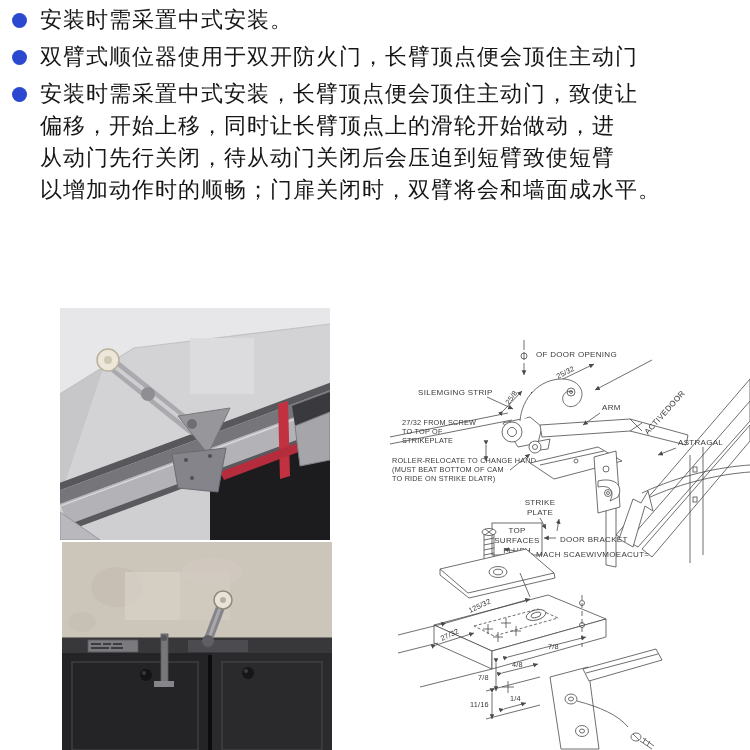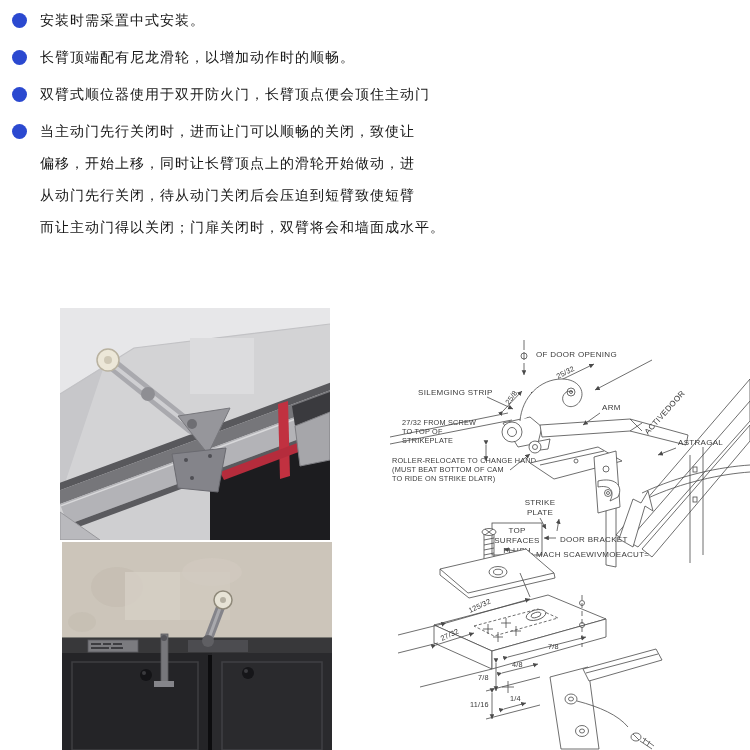--- a/index.html
+++ b/index.html
@@ -2,21 +2,21 @@
 <html><head>
 <meta charset="utf-8">
 <style>
   html,body{margin:0;padding:0;background:#ffffff;}
   #page{position:relative;width:750px;height:750px;background:#ffffff;overflow:hidden;
         font-family:"Liberation Sans","DejaVu Sans",sans-serif;color:#141414;}
   
   #bullets{position:absolute;left:0;top:0;width:740px;padding:4px 0 0 12px;box-sizing:border-box;}
   .b-item{display:flex;align-items:flex-start;margin-bottom:5px;}
   .b-dot{flex:0 0 auto;width:15px;height:15px;border-radius:50%;background:#2b49d0;margin:9px 13px 0 0;}
-  .b-text{font-size:14px;line-height:32px;letter-spacing:1px;color:#161616;}
+  .b-text{font-size:22px;line-height:32px;letter-spacing:1px;color:#161616;}
   .b-line{white-space:nowrap;}
   
   .photo{position:absolute;display:block;}
   #photo1{left:60px;top:308px;}
   #photo2{left:62px;top:542px;}
   #diagram{position:absolute;left:390px;top:335px;}
   .dg-t{font-size:8px;fill:#3a3a3a;letter-spacing:.3px;font-family:"Liberation Sans","DejaVu Sans",sans-serif;}
   .dg-s{font-size:7.3px;fill:#3a3a3a;letter-spacing:.2px;font-family:"Liberation Sans","DejaVu Sans",sans-serif;}
 </style>
 </head>
@@ -27,36 +27,30 @@
   <div id="bullets">
     <div class="b-item">
       <span class="b-dot"></span>
       <div class="b-text">
         <div class="b-line">安装时需采置中式安装。</div>
       </div>
     </div>
     <div class="b-item">
       <span class="b-dot"></span>
       <div class="b-text">
-        <div class="b-line">长臂顶端配有尼龙滑轮，以增加动作时的顺畅。</div>
-      </div>
-    </div>
-    <div class="b-item">
-      <span class="b-dot"></span>
-      <div class="b-text">
         <div class="b-line">双臂式顺位器使用于双开防火门，长臂顶点便会顶住主动门</div>
       </div>
     </div>
     <div class="b-item">
       <span class="b-dot"></span>
       <div class="b-text">
-        <div class="b-line">当主动门先行关闭时，进而让门可以顺畅的关闭，致使让</div>
+        <div class="b-line">安装时需采置中式安装，长臂顶点便会顶住主动门，致使让</div>
         <div class="b-line">偏移，开始上移，同时让长臂顶点上的滑轮开始做动，进</div>
         <div class="b-line">从动门先行关闭，待从动门关闭后会压迫到短臂致使短臂</div>
-        <div class="b-line">而让主动门得以关闭；门扉关闭时，双臂将会和墙面成水平。</div>
+        <div class="b-line">以增加动作时的顺畅；门扉关闭时，双臂将会和墙面成水平。</div>
       </div>
     </div>
   </div>
 
   <svg id="photo1" class="photo" width="270" height="232" viewBox="0 0 270 232">
     <rect width="270" height="232" fill="#d3d3d5"></rect>
     <polygon points="0,0 270,0 270,16 74,40 0,86" fill="#e7e7e9"></polygon>
     <polygon points="0,86 44,58 0,190" fill="#c7c7ca"></polygon>
     <polyline points="0,86 74,40 270,16" fill="none" stroke="#c2c2c5" stroke-width="1.2"></polyline>
     <rect x="130" y="30" width="64" height="56" fill="#dcdcde"></rect>

